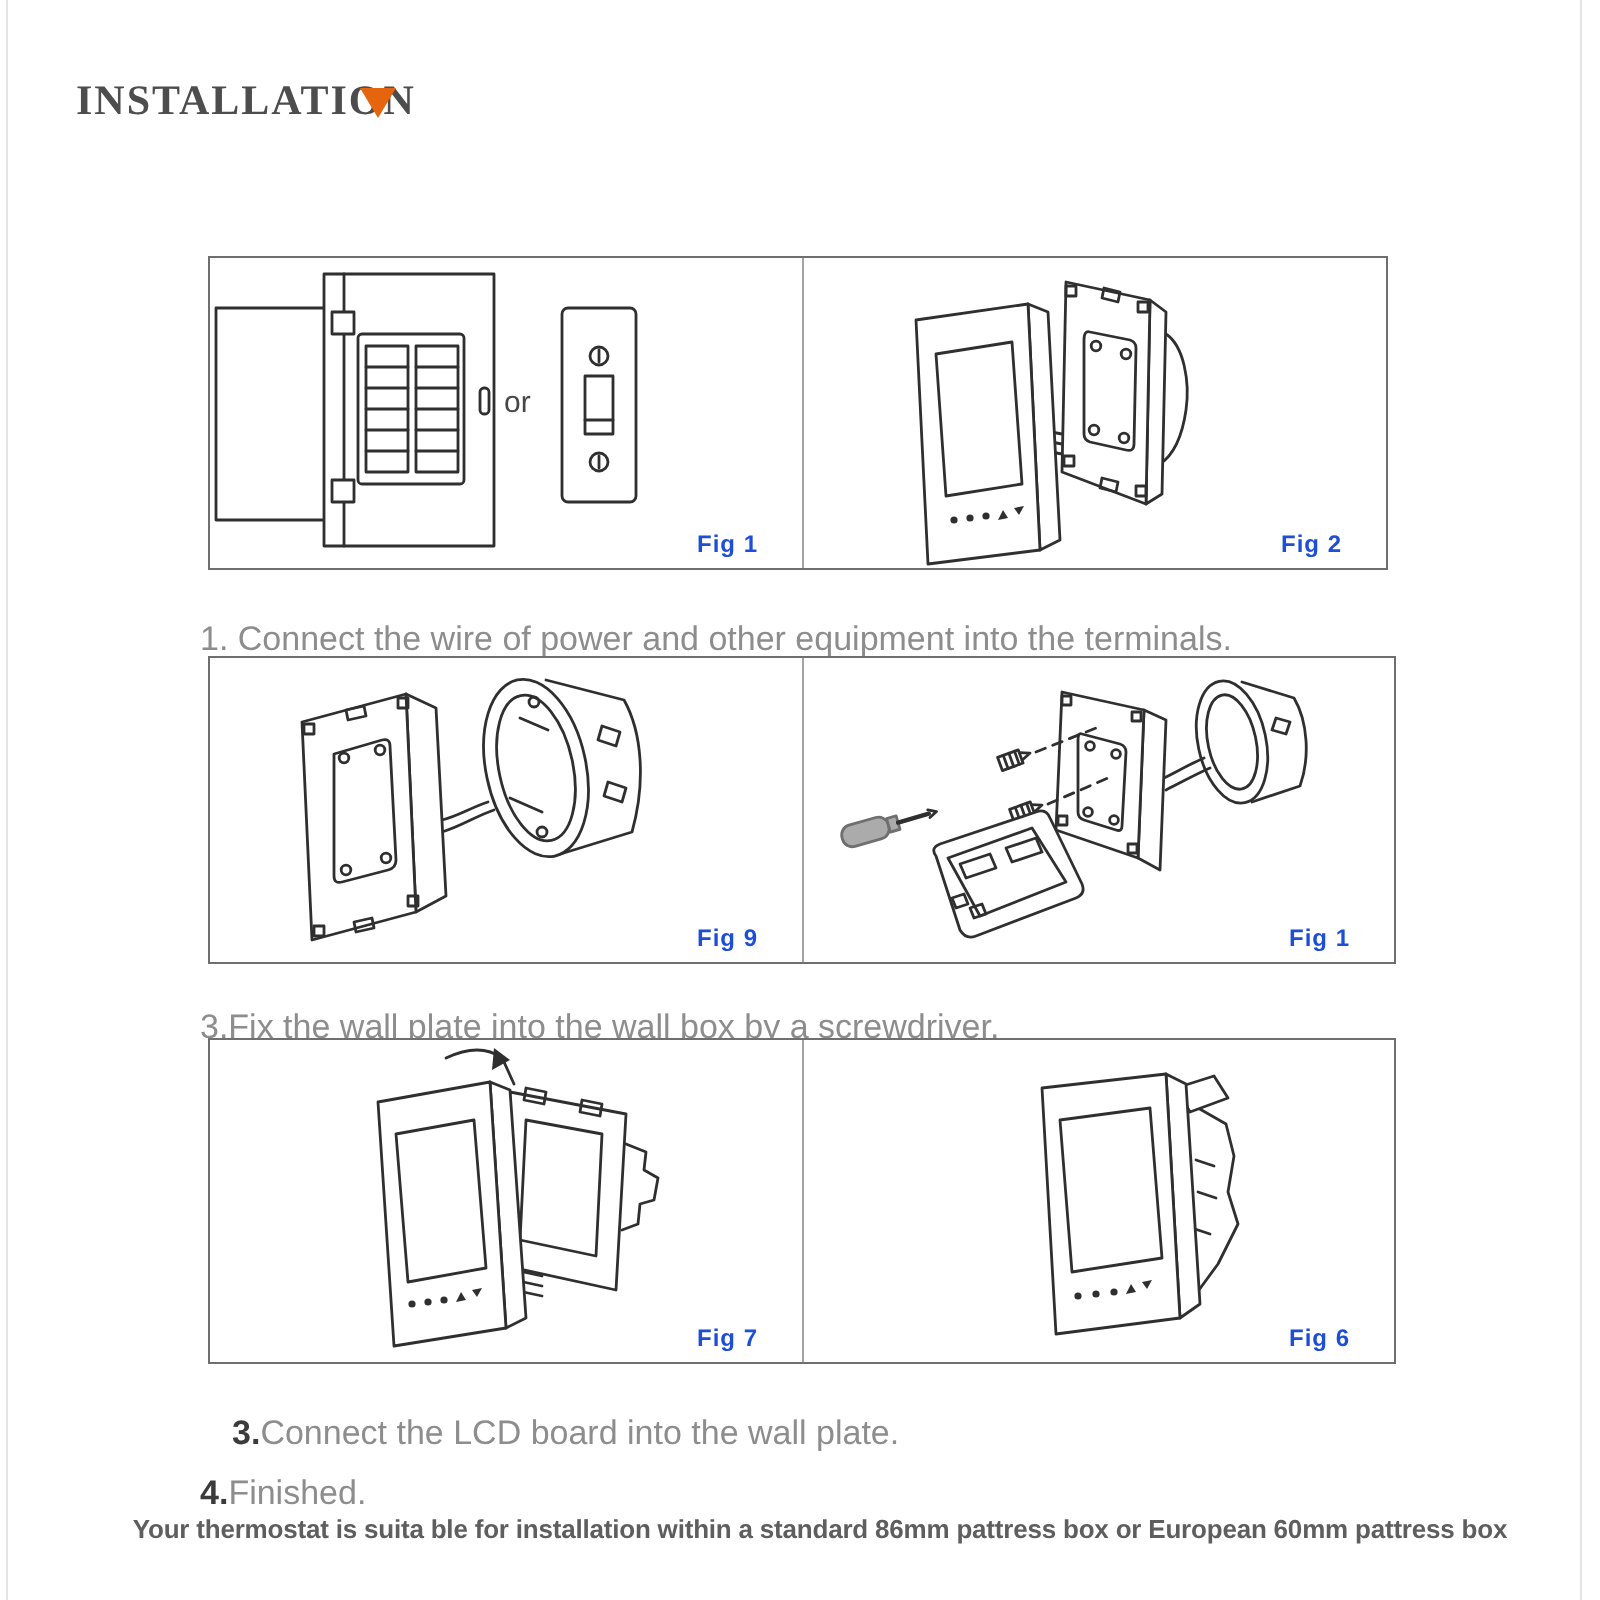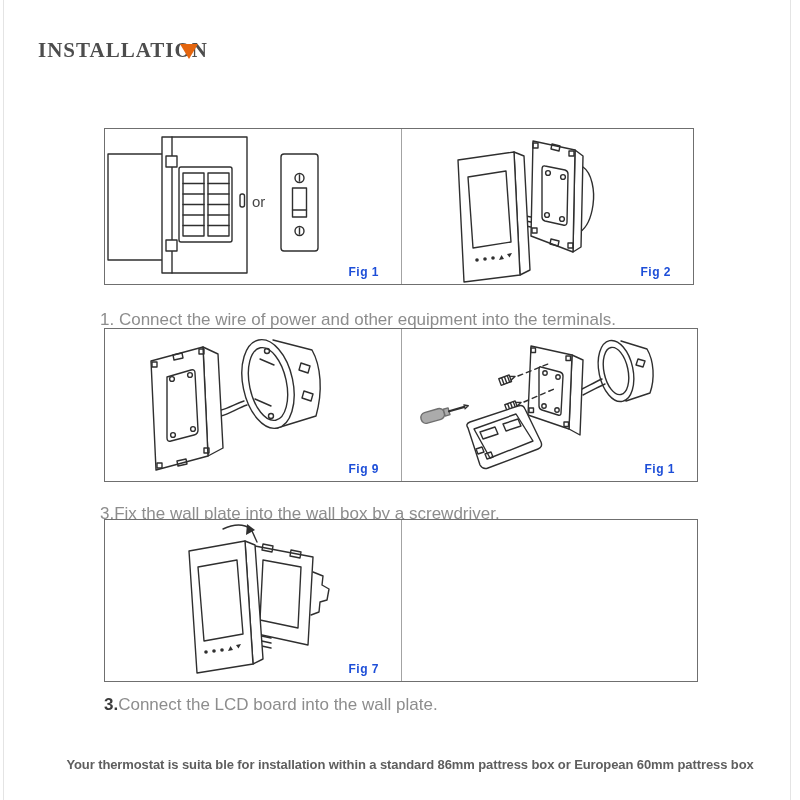--- a/index.html
+++ b/index.html
@@ -229,19 +229,40 @@
         <path d="M142,4 L150,10 L141,15 Z"></path>
         <circle cx="101" cy="132" r="1.8"></circle>
         <circle cx="109" cy="131" r="1.8"></circle>
         <circle cx="117" cy="130" r="1.8"></circle>
         <path d="M123,131 l5,-1 l-2.5,-4 Z"></path>
         <path d="M131,125 l5,-1 l-2.5,4.5 Z"></path>
       </g>
     </svg>
     <span class="figlabel">Fig 7</span>
   </div>
+  <div class="cell cell-r">
+    <svg viewBox="0 0 295 161">
+      <g class="ln">
+        <path d="M190,30 L211,42 L215,58 L212,76 L217,92 L207,112 L196,127 L188,133 Z" class="wh"></path>
+        <path d="M196,60 l9,3 M197,76 l9,3 M194,94 l9,3"></path>
+        <path d="M186,24 L205,18 L212,29 L193,36 Z" class="wh"></path>
+        <path d="M181,17 L191,22 L198,132 L188,139 Z" class="wh"></path>
+        <path d="M119,24 L181,17 L188,139 L126,147 Z" class="wh"></path>
+        <path d="M128,40 L173,34 L179,109 L134,116 Z"></path>
+      </g>
+      <g class="fl">
+        <circle cx="137" cy="128" r="1.8"></circle>
+        <circle cx="146" cy="127" r="1.8"></circle>
+        <circle cx="155" cy="126" r="1.8"></circle>
+        <path d="M161,127 l5,-1 l-2.5,-4 Z"></path>
+        <path d="M169,121 l5,-1 l-2.5,4.5 Z"></path>
+      </g>
+    </svg>
+    <span class="figlabel">Fig 6</span>
+  </div>
 </div>
 
 <div class="caption caption-34">
-  <p style="margin:4px"><span class="stepnum">3.</span><span>Connect the LCD board into the wall plate.</span></p>
+  <p style="margin:16px"><span class="stepnum">3.</span><span>Connect the LCD board into the wall plate.</span></p>
+  <p style="margin:0"><span class="stepnum">4.</span><span>Finished.</span></p>
 </div>
 
 <p class="note">Your thermostat is suita ble for installation within a standard 86mm pattress box or European 60mm pattress box</p>
 
 </body></html>

